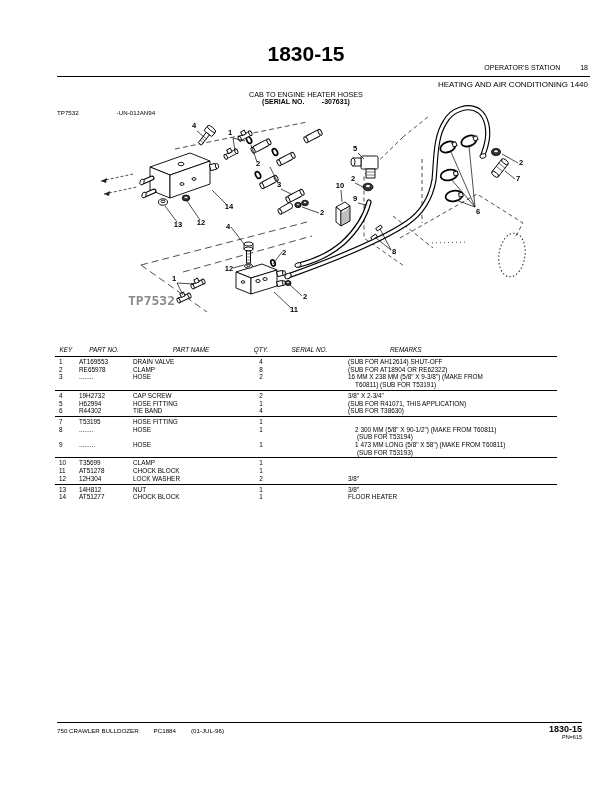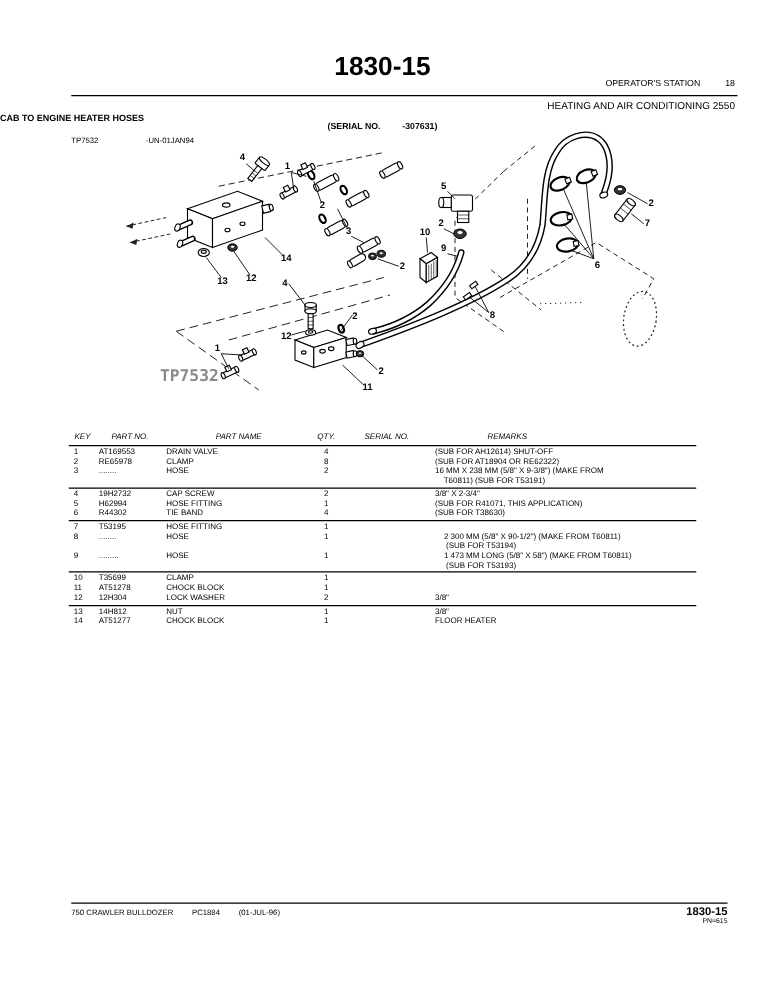--- a/index.html
+++ b/index.html
@@ -3,21 +3,21 @@
 <meta charset="utf-8">
 <style>
   html,body{margin:0;padding:0}
   body{width:612px;height:792px;position:relative;background:#fff;color:#000;
        font-family:"Liberation Sans",sans-serif;overflow:hidden}
   .abs{position:absolute}
   #page-title{top:42px;left:0;right:0;text-align:center;font-size:21px;font-weight:bold}
   #hdr-line1{top:64px;right:24px;font-size:7px;display:flex;gap:20px;align-items:baseline}
   #rule-top{top:76px;left:57px;right:22px;border-top:1.4px solid #000}
   #hdr-line2{top:80px;right:24px;font-size:8px}
-  #section-title{top:90px;left:0;right:0;font-size:7.2px;font-weight:bold}
+  #section-title{top:90px;left:0;right:0;text-align:center;font-size:7.2px;font-weight:normal}
   #serial-line{top:98px;left:0;right:0;text-align:center;font-size:7px;font-weight:bold;white-space:pre}
   #fig-id{top:109px;left:57px;font-size:6.2px;display:flex;gap:38px}
   #diagram{top:95px;left:55px;width:535px;height:252px}
 
   
   #parts-table{top:345px;left:55px;width:502px;font-size:6.4px;line-height:7.7px}
   .grid{display:grid;grid-template-columns:22px 54px 120px 20px 77px 1fr}
   .thead{font-style:italic;line-height:10px}
   .h-key,.h-partno,.h-name,.h-qty,.h-serial{text-align:center}
   .h-rem{text-align:left;padding-left:42px}
@@ -56,21 +56,21 @@
 
 <div class="abs" id="page-title">1830-15</div>
 
 <div class="abs" id="hdr-line1">
   <span>OPERATOR'S STATION</span>
   <span>18</span>
 </div>
 
 <div class="abs" id="rule-top"></div>
 
-<div class="abs" id="hdr-line2">HEATING AND AIR CONDITIONING 2550</div>
+<div class="abs" id="hdr-line2">HEATING AND AIR CONDITIONING 1440</div>
 
 <div class="abs" id="section-title">CAB TO ENGINE HEATER HOSES</div>
 <div class="abs" id="serial-line">(SERIAL NO.         -307631)</div>
 
 <div class="abs" id="fig-id">
   <span>TP7532</span>
   <span>-UN-01JAN94</span>
 </div>
 
 <div class="abs" id="diagram">

